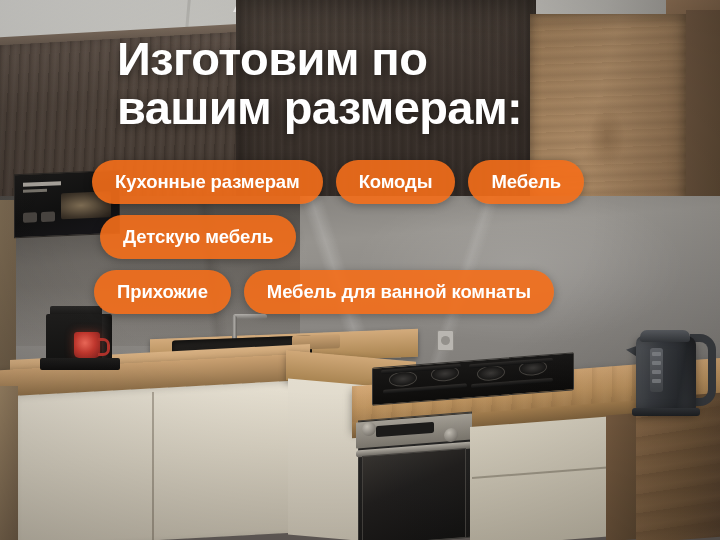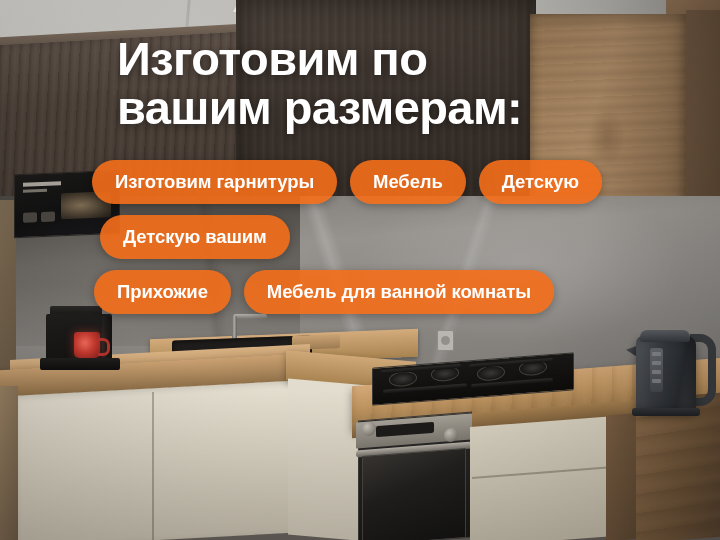--- a/index.html
+++ b/index.html
@@ -730,27 +730,27 @@
   </div>
 
   <div class="overlay">
 
     <div class="headline">Изготовим по
 вашим размерам:</div>
 
     <div class="chips">
 
       <div class="chip-row row1">
-        <div class="chip">Изготовим гарнитуры</div>
+        <div class="chip">Кухонные размерам</div>
+        <div class="chip">Комоды</div>
         <div class="chip">Мебель</div>
-        <div class="chip">Детскую</div>
       </div>
 
       <div class="chip-row row2">
-        <div class="chip">Детскую вашим</div>
+        <div class="chip">Детскую мебель</div>
       </div>
 
       <div class="chip-row row3">
         <div class="chip">Прихожие</div>
         <div class="chip">Мебель для ванной комнаты</div>
       </div>
 
     </div>
 
 

